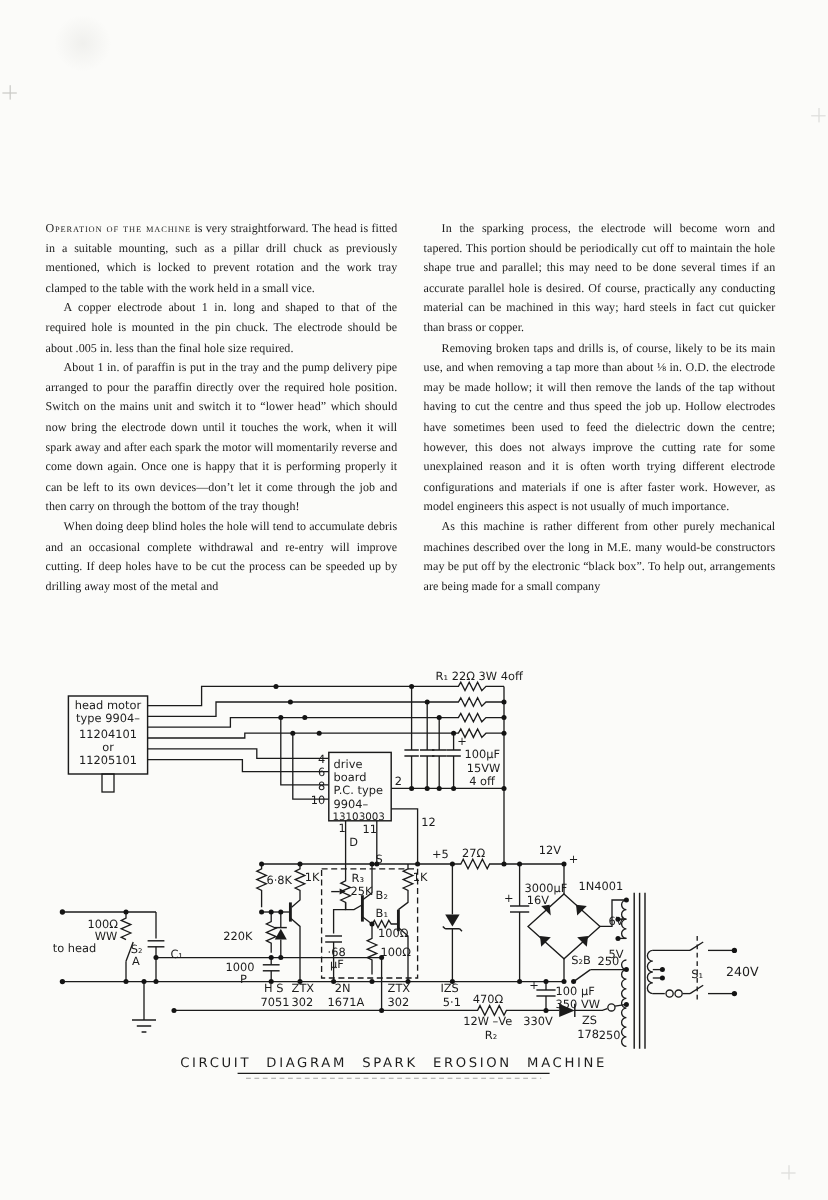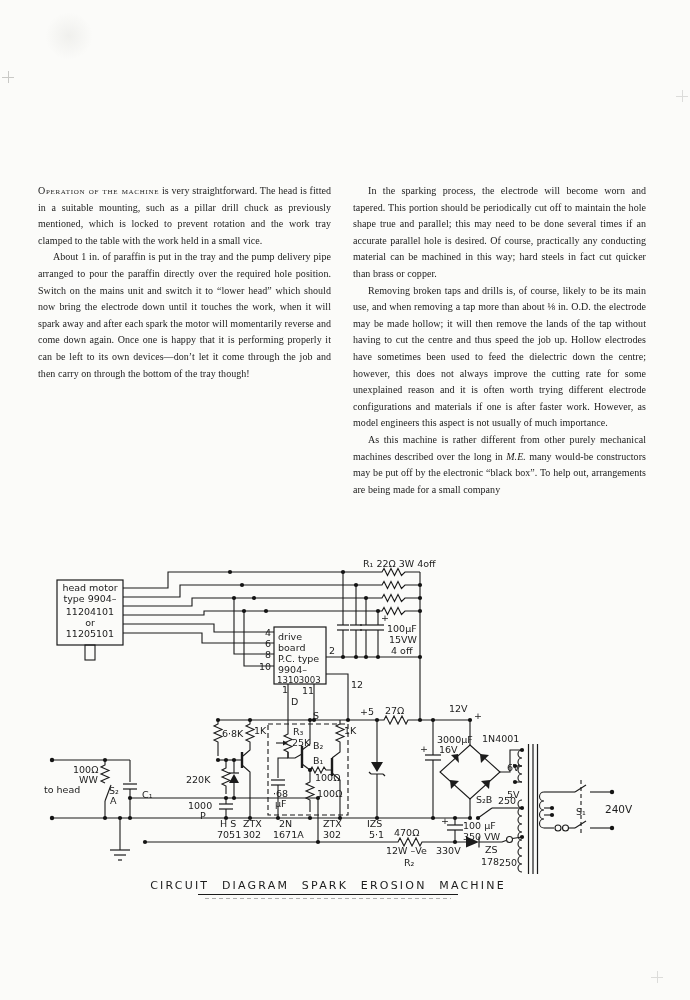--- a/index.html
+++ b/index.html
@@ -7,21 +7,21 @@
        font-family:"Liberation Serif","DejaVu Serif",serif;color:#1b1b1b;}
   .smudge{position:absolute;left:45px;top:12px;width:48px;height:48px;border-radius:50%;
           background:radial-gradient(circle,rgba(110,110,100,0.08),rgba(110,110,100,0) 70%);}
   .column{position:absolute;top:183px;width:293px;font-size:10px;line-height:16.6px;
           text-align:justify;letter-spacing:0.05px;}
   #col-left{left:38px;}
   #col-right{left:353px;}
   .column p{margin:0;}
   .column p.indent{text-indent:15px;}
   .smallcaps{font-variant:small-caps;letter-spacing:0.7px;}
-  .italic{font-style:italic;}
+  .italic{}
   .diagram{position:absolute;left:30px;top:552px;width:650px;height:355px;}
   svg text{font-family:"DejaVu Sans","Liberation Sans",sans-serif;fill:#1c1c1c;}
   .wire{stroke:#1b1b1b;stroke-width:1.1;fill:none;}
   .wire2{stroke:#1b1b1b;stroke-width:1.2;fill:none;}
   .dashedbox{stroke:#1b1b1b;stroke-width:1.1;fill:none;stroke-dasharray:5 3;}
   .bar{stroke:#1b1b1b;stroke-width:2.4;fill:none;}
   .dot{fill:#141414;stroke:none;}
   .solid{fill:#1b1b1b;stroke:none;}
   .cropmark{position:absolute;width:12px;height:12px;}
   .cropmark:before,.cropmark:after{content:"";position:absolute;background:#c9c9c6;}
@@ -32,21 +32,23 @@
 </head>
 <body>
 
 <div class="smudge"></div>
 <div class="cropmark" style="left:2px;top:71px;"></div>
 <div class="cropmark" style="left:676px;top:90px;opacity:.6;"></div>
 <div class="cropmark" style="left:651px;top:971px;opacity:.6;"></div>
 
 <div id="col-left" class="column">
     <p><span class="smallcaps">Operation of the machine</span><span> is very straightforward. The head is fitted in a suitable mounting, such as a pillar drill chuck as previously mentioned, which is locked to prevent rotation and the work tray clamped to the table with the work held in a small vice.</span></p>
+    <p class="indent"><span>A copper electrode about 1 in. long and shaped to that of the required hole is mounted in the pin chuck. The electrode should be about .005 in. less than the final hole size required.</span></p>
     <p class="indent"><span>About 1 in. of paraffin is put in the tray and the pump delivery pipe arranged to pour the paraffin directly over the required hole position. Switch on the mains unit and switch it to “lower head” which should now bring the electrode down until it touches the work, when it will spark away and after each spark the motor will momentarily reverse and come down again. Once one is happy that it is performing properly it can be left to its own devices—don’t let it come through the job and then carry on through the bottom of the tray though!</span></p>
+    <p class="indent"><span>When doing deep blind holes the hole will tend to accumulate debris and an occasional complete withdrawal and re-entry will improve cutting. If deep holes have to be cut the process can be speeded up by drilling away most of the metal and</span></p>
   </div>
 <div id="col-right" class="column">
     <p class="indent"><span>In the sparking process, the electrode will become worn and tapered. This portion should be periodically cut off to maintain the hole shape true and parallel; this may need to be done several times if an accurate parallel hole is desired. Of course, practically any conducting material can be machined in this way; hard steels in fact cut quicker than brass or copper.</span></p>
     <p class="indent"><span>Removing broken taps and drills is, of course, likely to be its main use, and when removing a tap more than about ⅛ in. O.D. the electrode may be made hollow; it will then remove the lands of the tap without having to cut the centre and thus speed the job up. Hollow electrodes have sometimes been used to feed the dielectric down the centre; however, this does not always improve the cutting rate for some unexplained reason and it is often worth trying different electrode configurations and materials if one is after faster work. However, as model engineers this aspect is not usually of much importance.</span></p>
     <p class="indent"><span>As this machine is rather different from other purely mechanical machines described over the long in </span><span class="italic">M.E.</span><span> many would-be constructors may be put off by the electronic “black box”. To help out, arrangements are being made for a small company</span></p>
   </div>
 
 <div class="diagram">
 <svg width="650" height="355" viewBox="0 0 650 355" xmlns="http://www.w3.org/2000/svg">
 

